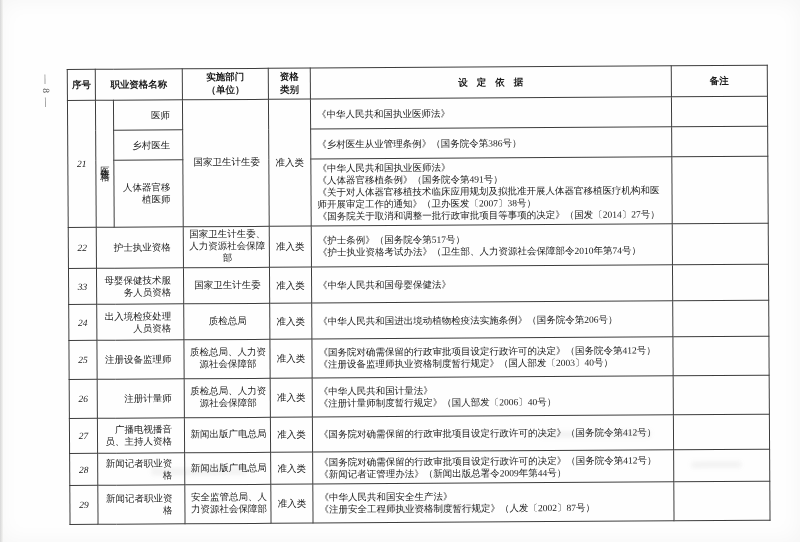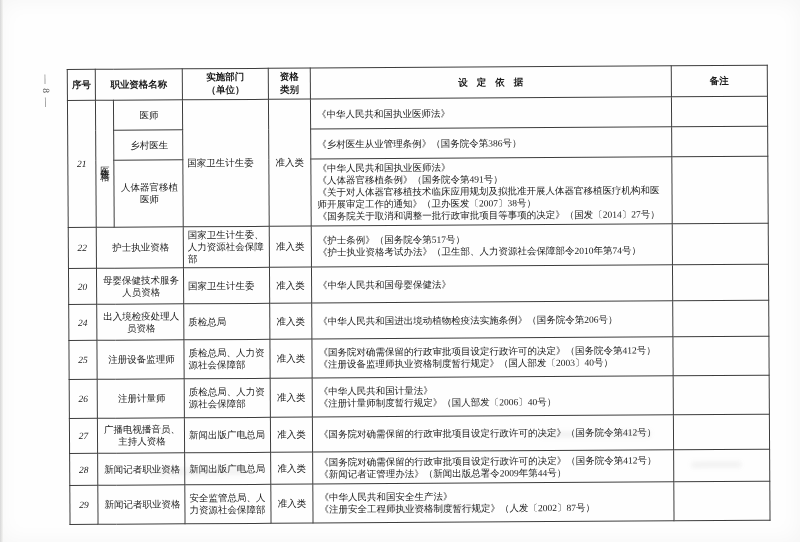--- a/index.html
+++ b/index.html
@@ -43,22 +43,22 @@
     font-size:9.5px;
     line-height:12px;
     padding:2px 3px;
     overflow:hidden;
     word-break:break-all;
   }
   th{ font-weight:bold; text-align:center; padding:2px 1px; }
   .basis-header{ letter-spacing:9px; padding-left:10px; }
   .no-cell{ text-align:center;font-style:italic; }
   .cat-cell{ text-align:center; padding:4px 1px; }
-  .name-cell{ text-align:center; padding:2px 2px 2px 4px; }
-  .dept-cell{ text-align:left; padding:2px 2px 2px 4px; }
+  .name-cell{ text-align:right; padding:2px 12px 2px 4px; }
+  .dept-cell{ text-align:center; padding:2px 2px 2px 4px;font-family:Liberation Mono, monospace; }
   .basis-cell{ text-align:left; padding:3px 4px 3px 6px; }
   .remark-cell{ }
   .vert-cell{ text-align:center; padding:0; }
   .vert-label{
     writing-mode:vertical-rl;
     text-orientation:upright;
     display:inline-block;
     letter-spacing:2px;
     font-size:9.5px;
   }
@@ -145,21 +145,21 @@
           <td class="dept-cell">国家卫生计生委、人力资源社会保障部</td>
           <td class="cat-cell">准入类</td>
           <td class="basis-cell">
             <div>《护士条例》（国务院令第517号）</div>
             <div>《护士执业资格考试办法》（卫生部、人力资源社会保障部令2010年第74号）</div>
           </td>
           <td class="remark-cell"></td>
         </tr>
 
         <tr style="height:36px">
-          <td class="no-cell">20</td>
+          <td class="no-cell">33</td>
           <td class="name-cell" colspan="2">母婴保健技术服务人员资格</td>
           <td class="dept-cell">国家卫生计生委</td>
           <td class="cat-cell">准入类</td>
           <td class="basis-cell">
             <div>《中华人民共和国母婴保健法》</div>
           </td>
           <td class="remark-cell"></td>
         </tr>
 
         <tr style="height:36px">

